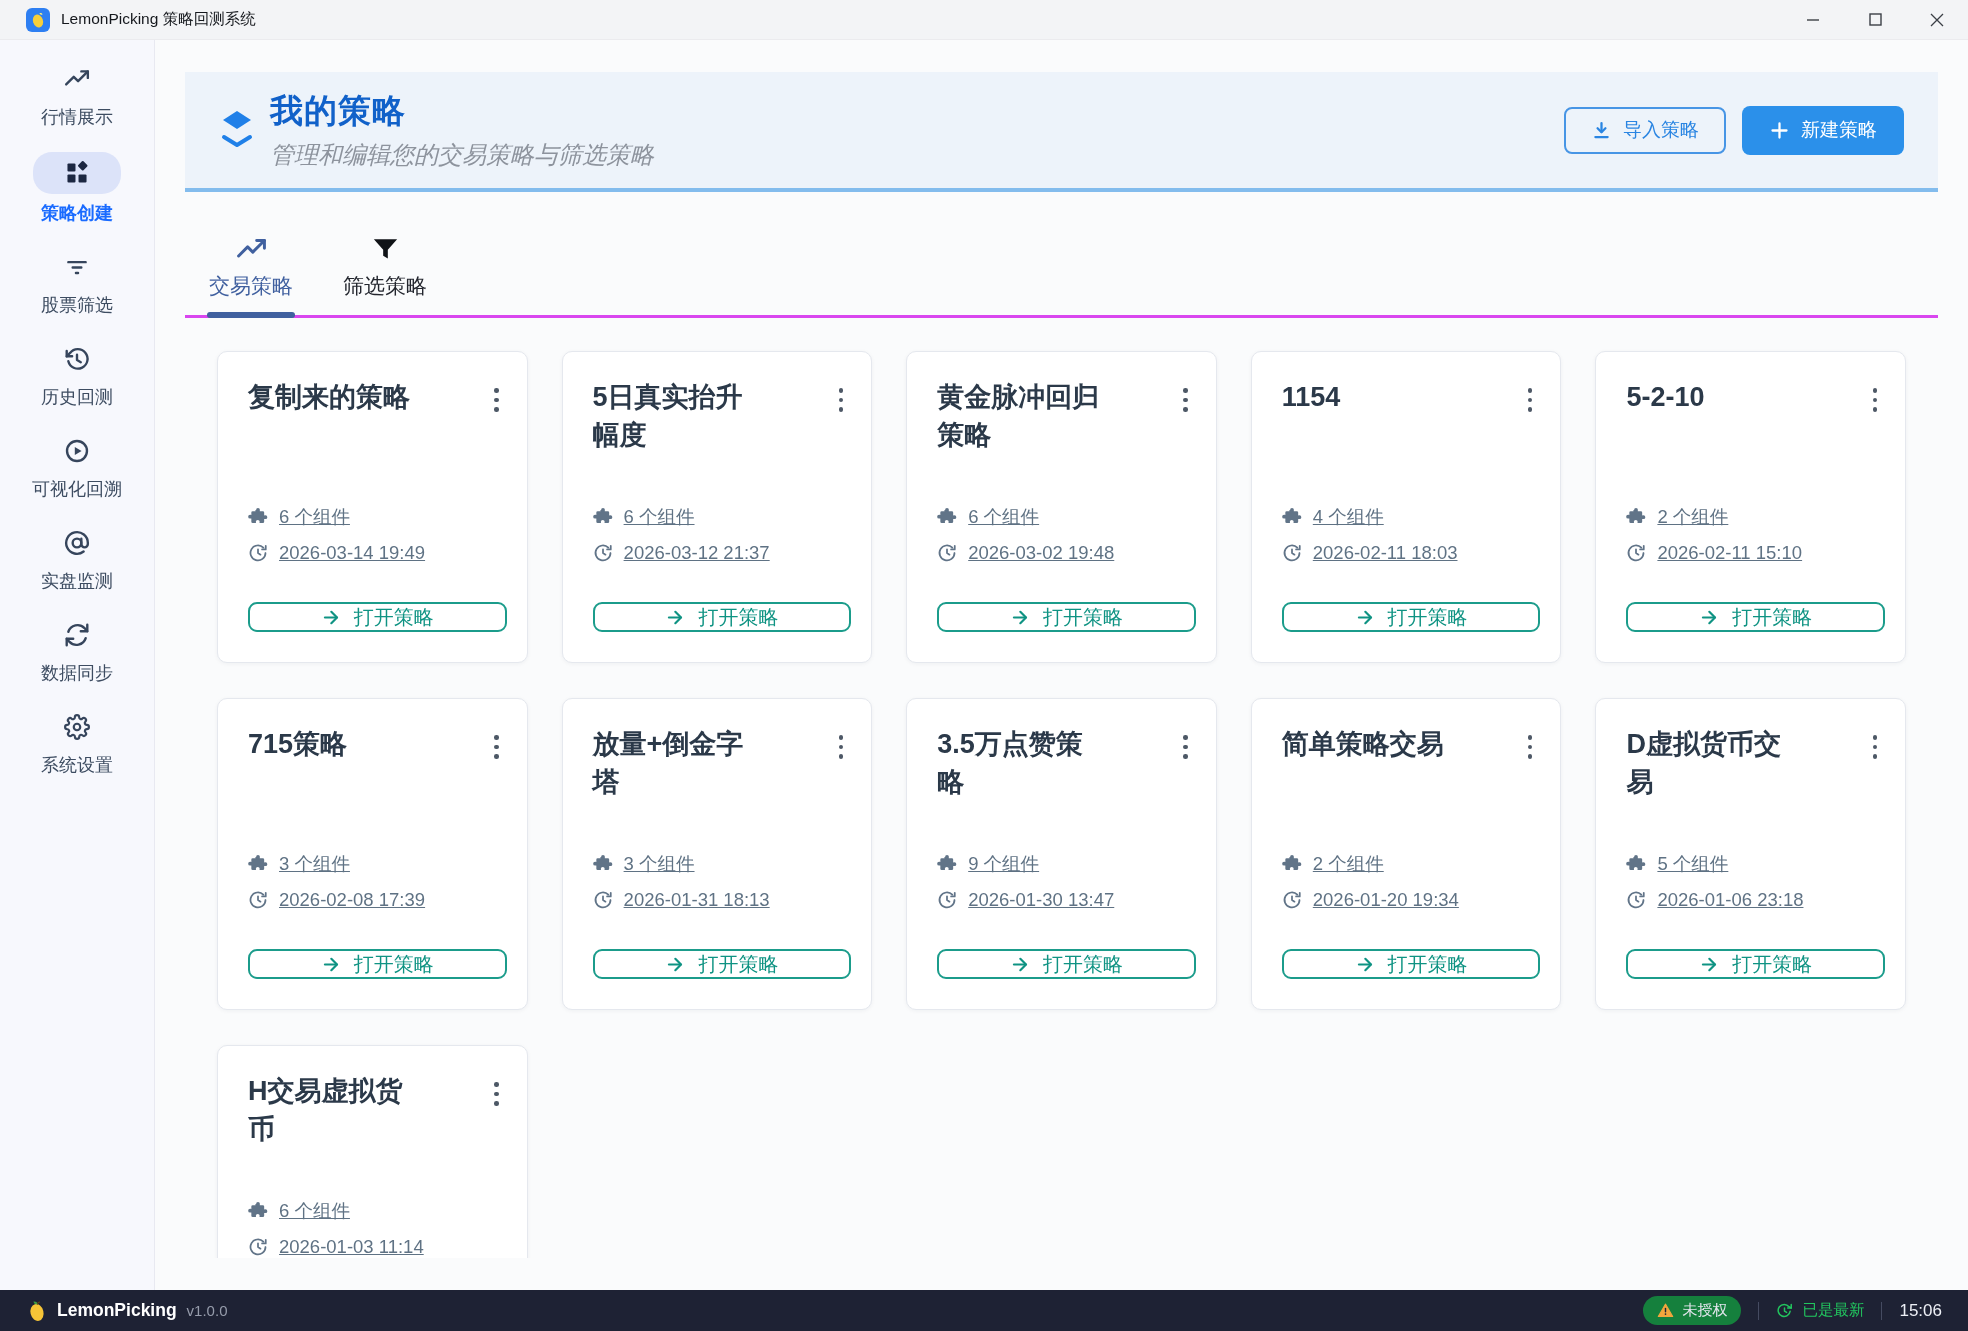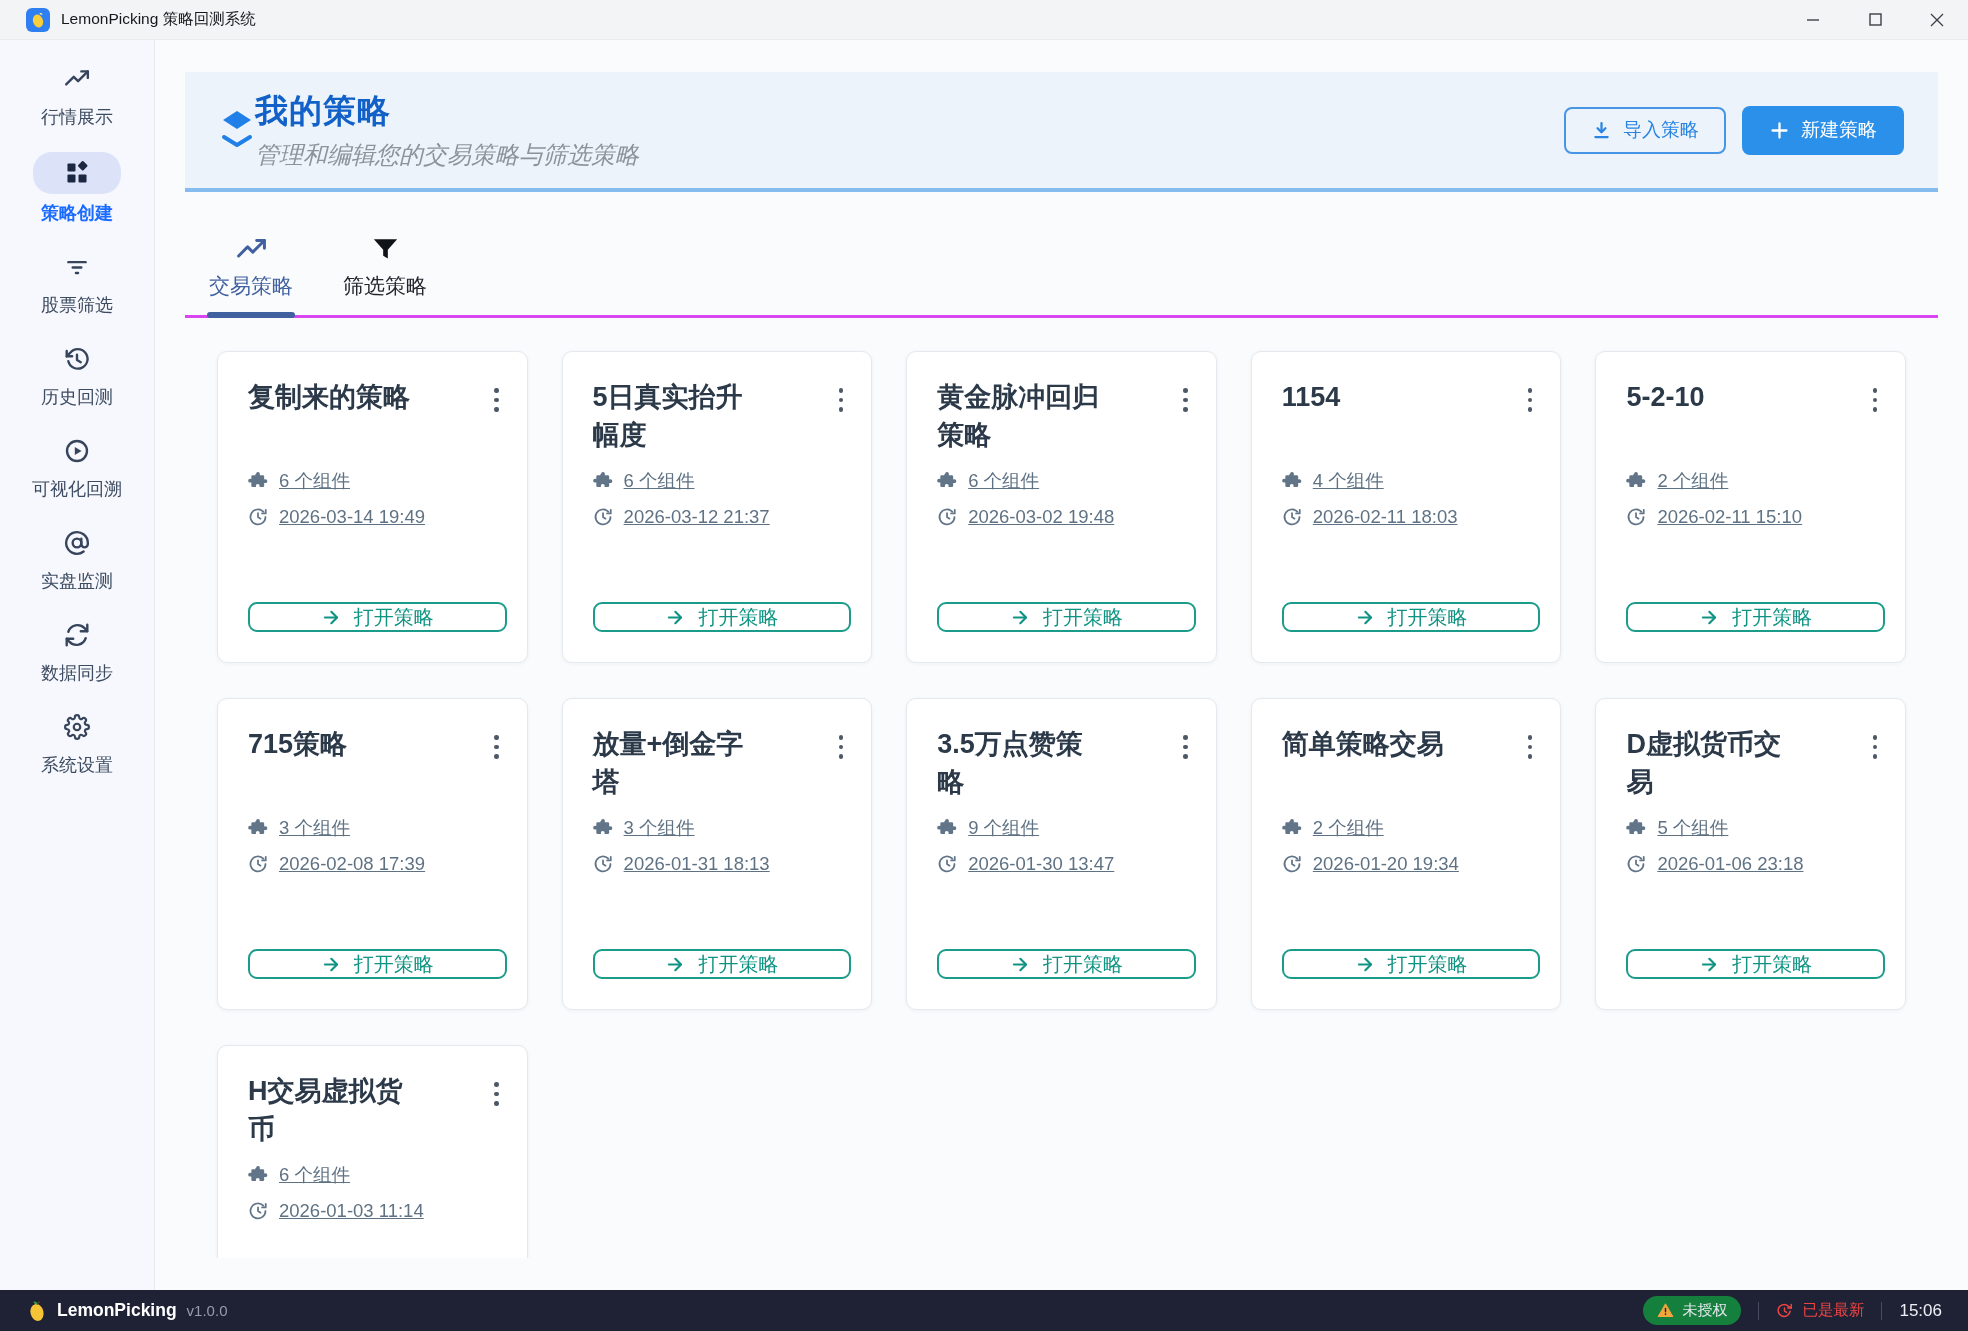--- a/index.html
+++ b/index.html
@@ -26,42 +26,42 @@
   .side-label { font-size:18px; color:#3d4c61; white-space:nowrap; }
   .side-item.active .icon-wrap { background:#dce3f9; color:#1c2742; height:42px; }
   .side-item.active .side-label { color:#1a6bff; font-weight:bold; }
 
   
   .main { flex:1; min-width:0; display:flex; flex-direction:column; background:#fafbfc; }
 
   .banner { flex:none; height:120px; margin:32px 30px 0 30px; background:#edf3fa;
             border-bottom:4px solid #83bced; display:flex; align-items:center; padding:0 34px; }
   .layers-icon { width:36px; height:46px; flex:none; }
-  .banner-text { }
+  .banner-text { margin-left:15px; }
   .page-title { font-size:33px; font-weight:bold; color:#1161c9; letter-spacing:1px; }
   .page-subtitle { font-size:24px; font-style:italic; color:#8d939d; margin-top:5px; }
   .banner-actions { margin-left:auto; display:flex; align-items:center; gap:16px; }
   .btn-outline-blue { height:47px; padding:0 25px; border:2px solid #4795e5; border-radius:8px;
             background:transparent; color:#2a85e2; font-size:19px; display:flex; align-items:center; gap:11px; cursor:pointer; }
   .btn-solid-blue { height:49px; padding:0 27px; border:none; border-radius:8px; background:#2b90ea;
             color:#fff; font-size:19px; display:flex; align-items:center; gap:11px; cursor:pointer; }
   .btn-outline-blue svg, .btn-solid-blue svg { width:21px; height:21px; }
 
   .tabsbar { flex:none; margin:0 30px; padding:42px 0 0 22px; border-bottom:3px solid #d946ef; display:flex; gap:46px; }
   .tab { display:flex; flex-direction:column; align-items:center; gap:7px; padding:0 2px 15px 2px;
          position:relative; font-size:21px; color:#23262e; cursor:pointer; }
   .tab svg { width:31px; height:31px; }
   .tab.active { color:#40609f; }
   .tab.active::after { content:""; position:absolute; left:0; right:0; bottom:-3px; height:6px; border-radius:3px; background:#40609f; }
 
   .cards-clip { flex:1; min-height:0; overflow:hidden; margin:0 30px 32px 30px; padding:33px 32px 0 32px; }
   .grid { display:grid; grid-template-columns:repeat(5,1fr); column-gap:34px; row-gap:35px; grid-auto-rows:312px; }
 
   .card { background:#fff; border:1px solid #e5e8ee; border-radius:10px; box-shadow:0 1px 4px rgba(20,40,60,.05);
-          padding:26px 20px 30px 30px; display:flex; flex-direction:column; }
+          padding:26px 20px 30px 30px; display:flex; flex-direction:column;gap:36px; }
   .card-head { display:flex; justify-content:space-between; }
   .card-title { width:172px; min-height:76px; font-size:27px; line-height:38px; font-weight:bold; color:#2b3949; }
   .kebab { flex:none; display:flex; flex-direction:column; gap:5px; padding:10px 8px; cursor:pointer; }
   .kebab i { width:4.5px; height:4.5px; border-radius:50%; background:#4d5866; }
   .meta { margin-top:14px; display:flex; flex-direction:column; gap:13px; }
   .meta-row { display:flex; align-items:center; gap:11px; color:#5f7284; font-size:18.5px;text-decoration:underline; }
   .meta-row svg { width:20px; height:20px; color:#617488; flex:none; }
   .open-btn { margin-top:auto; height:30px; flex:none; border:2px solid #1b9c8b; border-radius:9px; background:#fff;
           color:#0f9383; font-size:20px; display:flex; align-items:center; justify-content:center; gap:12px; cursor:pointer; }
   .open-btn svg { width:21px; height:21px; }
@@ -69,21 +69,21 @@
   
   .statusbar { height:41px; flex:none; background:#1e2234; display:flex; align-items:center; padding:0 26px; }
   .lemon-icon { width:21px; height:25px; }
   .brand { font-size:17.5px; font-weight:bold; color:#fff; margin-left:10px; }
   .version { font-size:15px; color:#969cab; margin-left:10px; }
   .status-right { margin-left:auto; display:flex; align-items:center; }
   .badge { background:#15803d; border-radius:15px; height:29px; padding:0 14px; display:flex; align-items:center; gap:8px;
            font-size:15px; color:#e4e6ee; cursor:pointer; }
   .badge svg { width:17px; height:17px; }
   .sdiv { width:1px; height:18px; background:#454b61; margin:0 17px; }
-  .update { display:flex; align-items:center; gap:9px; font-size:15.5px; color:#ef4444; cursor:pointer; }
+  .update { display:flex; align-items:center; gap:9px; font-size:15.5px; color:#22c55e; cursor:pointer; }
   .update svg { width:17px; height:17px; }
   .time { font-size:17px; color:#edeff5; }
 </style>
 </head>
 <body>
 
 <div class="app">
 
   <div class="titlebar">
     <svg class="app-icon" viewBox="0 0 24 24">

